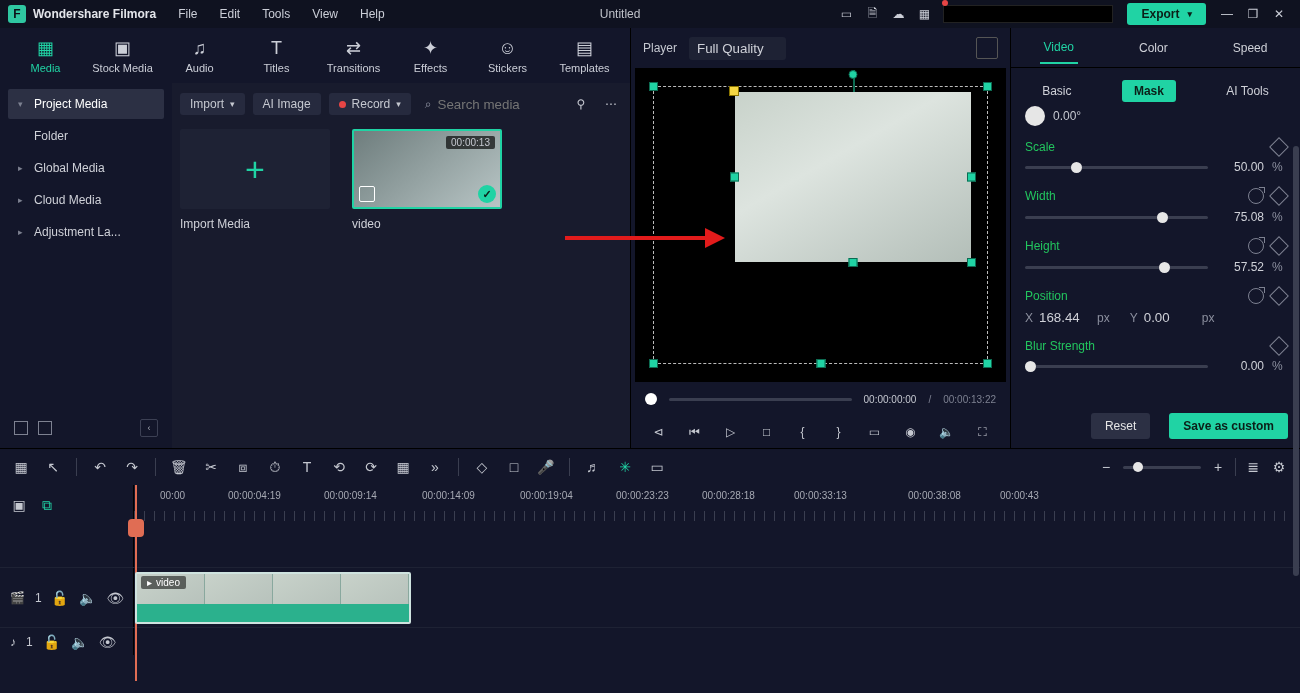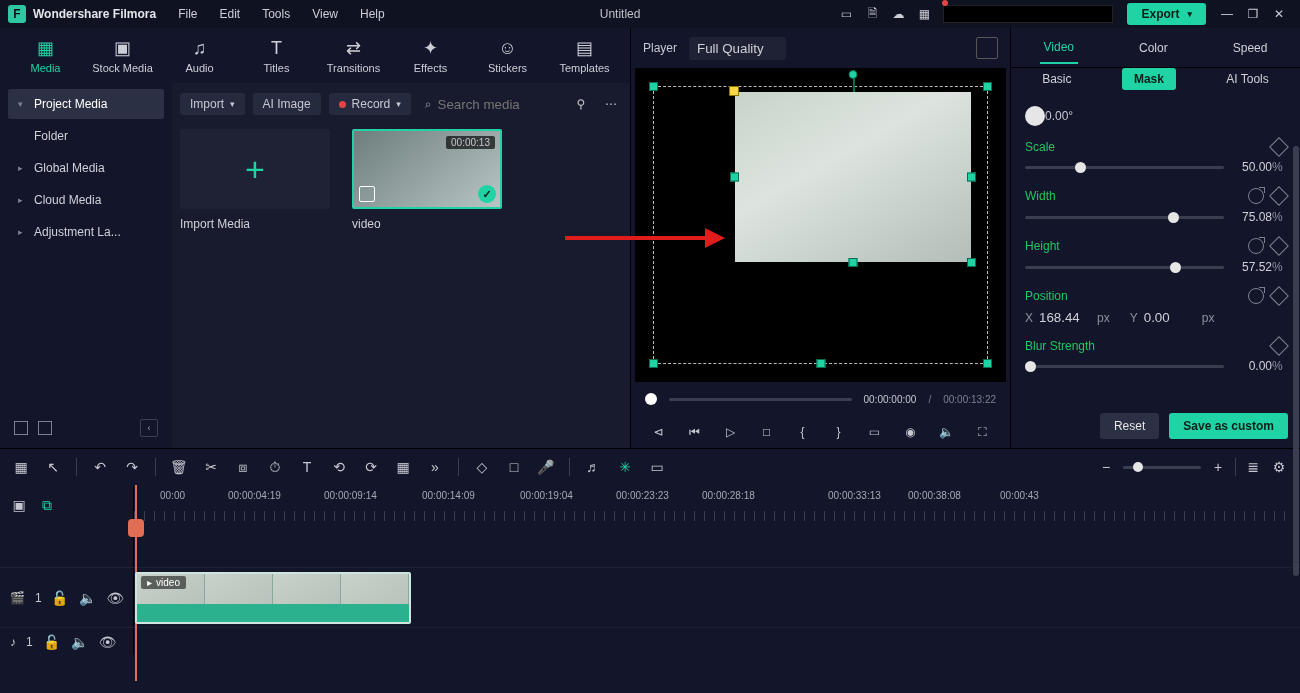--- a/index.html
+++ b/index.html
@@ -77,41 +77,41 @@
   .tc { font-size:10px;color:#c5c8d0;text-align:right; }
   .tc.grey{ color:#7d8191; }
   .player-ctl { height:32px; display:flex;align-items:center;justify-content:center;gap:18px;color:#c5c8d0; }
   .pc-ico{ cursor:pointer;width:18px;text-align:center; }
 
   
   .inspector { width:289px; background:#13162a; display:flex;flex-direction:column; position:relative;}
   .insp-tabs { height:40px;display:flex;align-items:center;justify-content:space-around;border-bottom:1px solid #000; }
   .insp-tab { padding:8px 4px;cursor:pointer;color:#cfd1d8; }
   .insp-tab.active{ color:#20d3a4;border-bottom:2px solid #20d3a4; }
-  .insp-sub { height:34px;display:flex;align-items:flex-start;justify-content:space-around; }
+  .insp-sub { height:34px;display:flex;align-items:flex-end;justify-content:space-around; }
   .insp-sub-item{ padding:4px 12px;border-radius:3px;cursor:pointer;color:#cfd1d8; }
   .insp-sub-item.active{ background:#20d3a4;color:#0b1f18;font-weight:600; }
   .insp-body{ flex:1;overflow:hidden;padding:4px 14px 0 14px; display:flex;flex-direction:column;gap:14px; position:relative;}
   .insp-row-head{ display:flex;align-items:center;gap:10px; }
   .toggle{ width:28px;height:15px;background:#20d3a4;border-radius:8px;position:relative; }
   .toggle::after{ content:'';position:absolute;right:1px;top:1px;width:13px;height:13px;background:#fff;border-radius:50%; }
   .kf-ico{ width:14px;height:14px;transform:rotate(45deg);border:1px solid #7d8191;cursor:pointer; }
   .reset-ico{ width:16px;height:16px;border:1px solid #7d8191;border-radius:50%;position:relative;cursor:pointer; }
   .reset-ico::after{content:'';position:absolute;right:-2px;top:-2px;width:5px;height:5px;border-top:1px solid #7d8191;border-right:1px solid #7d8191;}
   .prop{ display:flex;flex-direction:column;gap:6px; }
   .prop-head{ display:flex;align-items:center; }
   .prop-head .lbl{ flex:1;color:#22c55e; }
-  .slider-row{ display:flex;align-items:center;gap:0; }
+  .slider-row{ display:flex;align-items:center;gap:8px; }
   .slider{ flex:1;height:3px;background:#3a3e50;border-radius:3px;position:relative; }
   .slider .knob{ position:absolute;top:-4px;width:11px;height:11px;background:#e6e6e6;border-radius:50%; }
   .val-box{ width:48px;background:transparent;color:#cfd1d8;text-align:right;border:none; }
   .unit{ width:14px;color:#8b8f9e; }
   .pos-row{ display:flex;align-items:center;gap:6px;color:#8b8f9e; }
   .pos-row input{ width:52px;background:transparent;border:none;color:#cfd1d8; }
-  .insp-footer{ height:44px;display:flex;align-items:center;justify-content:flex-end;gap:10px;padding:0 12px; }
+  .insp-footer{ height:44px;display:flex;align-items:center;justify-content:flex-end;gap:19px;padding:0 12px; }
   .btn{ padding:6px 14px;border-radius:3px;cursor:pointer; }
   .btn.reset{ background:#2c3044;color:#e6e6e6; }
   .btn.save{ background:#20d3a4;color:#0b1f18;font-weight:600; }
   .scrollbar{ position:absolute;right:1px;top:118px;width:6px;height:430px;background:#3a3e50;border-radius:3px; }
 
   
   .red-arrow{ position:absolute; left:565px; top:228px; width:160px; height:20px; pointer-events:none; }
   .red-arrow .shaft{ position:absolute;left:0;top:8px;width:140px;height:4px;background:#e21b1b; }
   .red-arrow .head{ position:absolute;right:0;top:0;width:0;height:0;border-left:20px solid #e21b1b;border-top:10px solid transparent;border-bottom:10px solid transparent; }
 
@@ -467,21 +467,21 @@
       <span class="tl-ico" style="color:#20d3a4">⧉</span>
     </div>
     <div class="tl-ruler">
       <span class="ruler-lab" style="left:6px">00:00</span>
       <span class="ruler-lab" style="left:74px">00:00:04:19</span>
       <span class="ruler-lab" style="left:170px">00:00:09:14</span>
       <span class="ruler-lab" style="left:268px">00:00:14:09</span>
       <span class="ruler-lab" style="left:366px">00:00:19:04</span>
       <span class="ruler-lab" style="left:462px">00:00:23:23</span>
       <span class="ruler-lab" style="left:548px">00:00:28:18</span>
-      <span class="ruler-lab" style="left:674px">00:00:33:13</span>
+      <span class="ruler-lab" style="left:640px">00:00:33:13</span>
       <span class="ruler-lab" style="left:754px">00:00:38:08</span>
       <span class="ruler-lab" style="left:846px">00:00:43</span>
       <div class="ticks"></div>
       <div class="playhead" style="left:1px">
           <div class="cap"></div>
         </div>
     </div>
   </div>
 
   <div class="tl-tracks">

